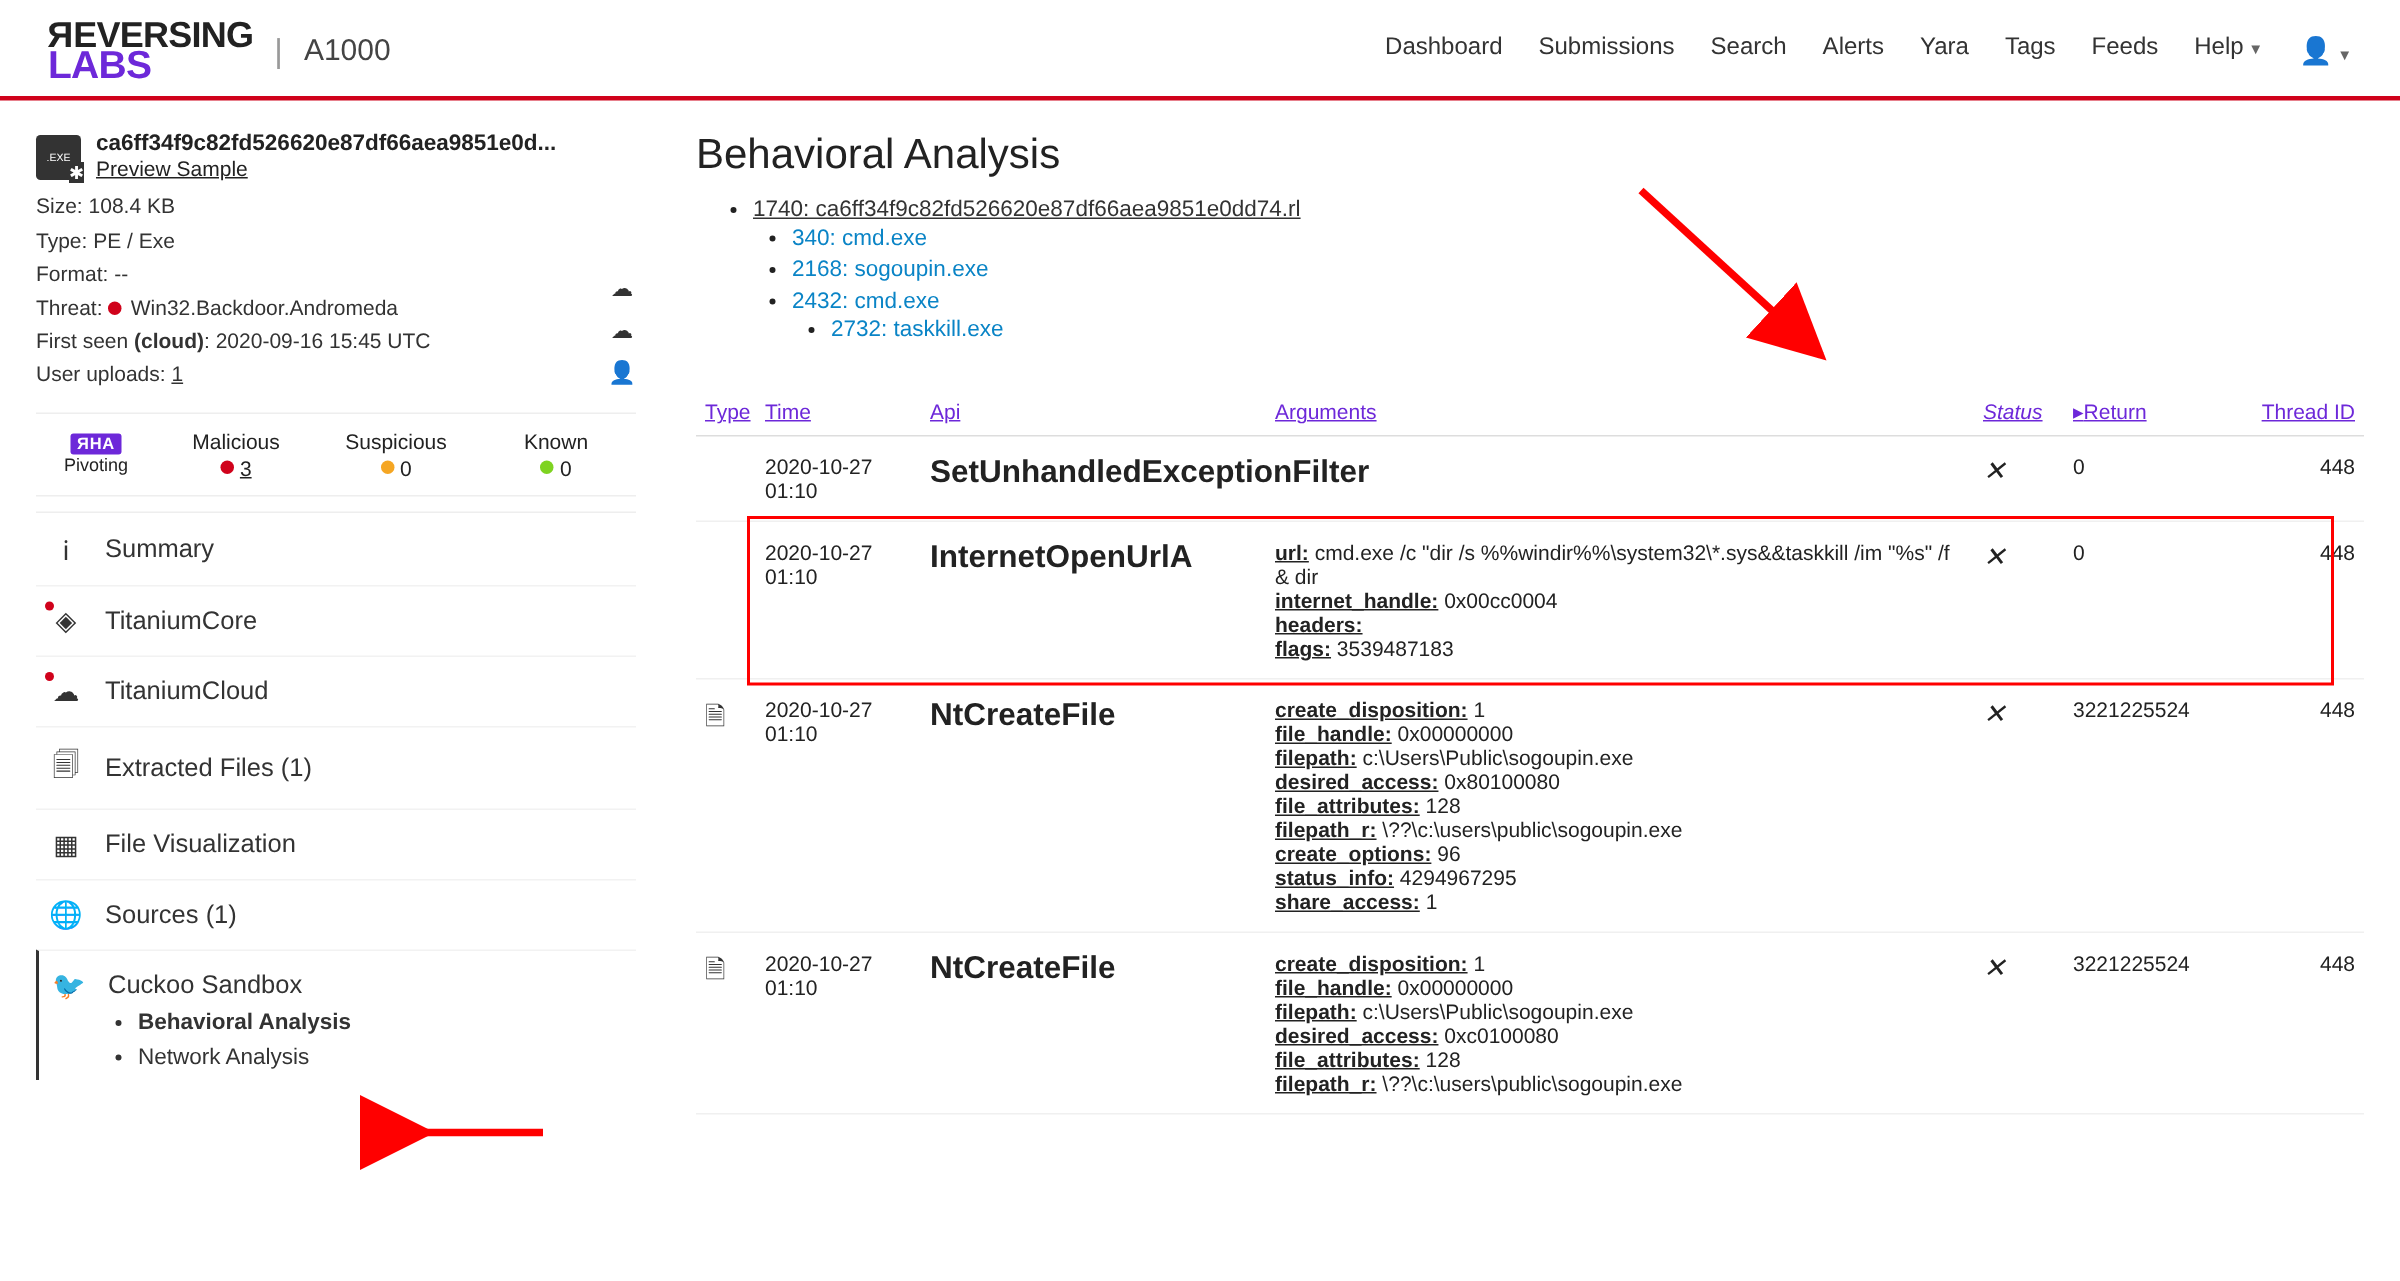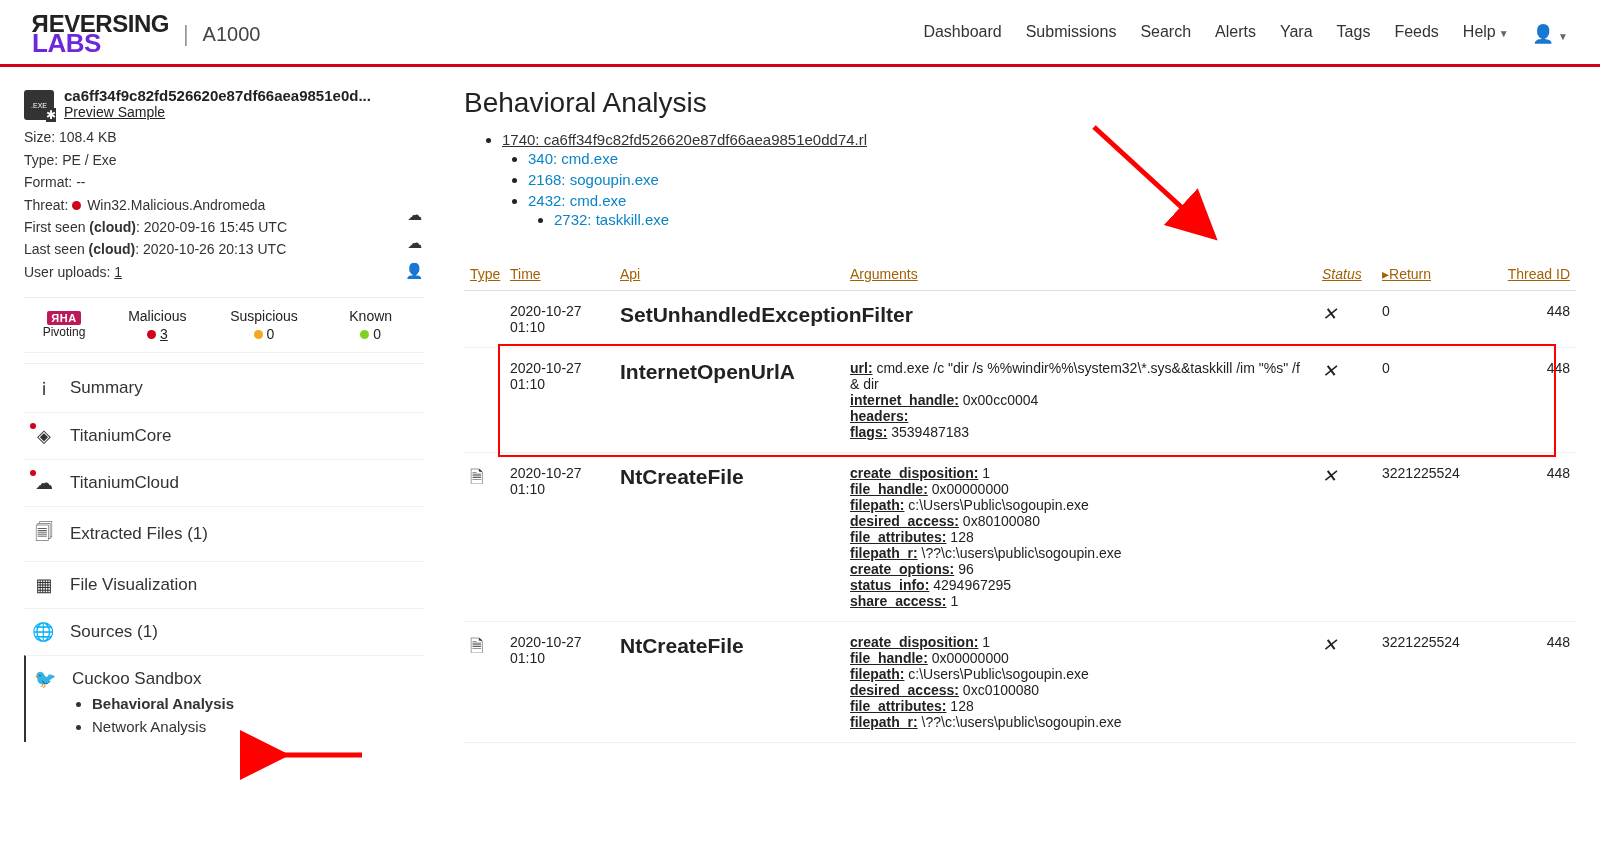--- a/index.html
+++ b/index.html
@@ -30,21 +30,21 @@
   .preview-link { font-size: 14px; text-decoration: underline; }
 
   .meta { font-size: 14px; color: #333; line-height: 1.6; margin-bottom: 14px; position:relative;}
   .meta .dot-red { display:inline-block; width:9px; height:9px; border-radius:50%; background:#d0021b; vertical-align:middle; margin-right:2px;}
   .meta .und { text-decoration: underline; }
   .meta .bold { font-weight: 600;}
   .meta-icons { position: absolute; right: 0; bottom: 0; display:flex; flex-direction:column; gap:4px; align-items:center; font-size:15px; color:#333;}
 
   .stats { display: flex; align-items: center; gap: 0; border-top: 1px solid #eee; border-bottom: 1px solid #eee; padding: 10px 0; margin-bottom: 10px;}
   .stats .pivot { display:flex; flex-direction:column; align-items:center; width:80px; font-size:12px;}
-  .stats .pivot-badge { background:#be185d; color:#fff; font-weight:700; font-size:11px; padding:1px 4px; border-radius:2px; letter-spacing:0.5px;}
+  .stats .pivot-badge { background:#6d28d9; color:#fff; font-weight:700; font-size:11px; padding:1px 4px; border-radius:2px; letter-spacing:0.5px;}
   .stat { display:flex; flex-direction:column; align-items:center; flex:1; font-size:14px;}
   .stat .val { display:flex; align-items:center; gap:4px; margin-top:2px;}
   .stat .dot { width:9px; height:9px; border-radius:50%; display:inline-block;}
   .dot.red{background:#d0021b;} .dot.orange{background:#f5a623;} .dot.green{background:#7ed321;}
   .stat .num { font-size:14px;}
   .stat .und { text-decoration: underline; }
 
   .side-nav { list-style:none; }
   .side-nav > li { display:flex; align-items:center; gap:14px; padding: 12px 8px; font-size: 17px; color:#333; cursor:pointer; border-top:1px solid #f2f2f2; position:relative;}
   .side-nav > li:first-child { border-top:1px solid #eee;}
@@ -57,21 +57,21 @@
   .side-nav > li.has-sub .row { display:flex; align-items:center; gap:14px;}
 
   h1.page-title { font-size: 28px; font-weight: 400; color:#222; margin-bottom: 10px;}
   .tree { font-size: 15px; margin-left: 12px; margin-bottom: 24px;}
   .tree ul { list-style: disc; margin-left: 26px; }
   .tree li { padding: 2px 0;}
   .tree .root { color:#333; text-decoration: underline; }
   .tree .child { color:#0a84c6; cursor:pointer;}
 
   table.api { width: 100%; border-collapse: collapse; font-size: 14px; table-layout: fixed;}
-  table.api th { text-align: left; font-weight: 400; padding: 8px 6px; border-bottom: 1px solid #ddd; text-decoration: underline; color:#a16207; vertical-align:bottom;}
+  table.api th { text-align: left; font-weight: 400; padding: 8px 6px; border-bottom: 1px solid #ddd; text-decoration: underline; color:#6d28d9; vertical-align:bottom;}
   table.api td { padding: 12px 6px; vertical-align: top; border-bottom: 1px solid #f0f0f0;}
   table.api .col-type{width:40px;} .col-time{width:110px;} .col-api{width:230px;} .col-args{width:auto;} .col-status{width:60px; text-align:center;font-style:italic;} .col-return{width:120px;} .col-thread{width:80px; text-align:right;}
   table.api th.col-status, table.api td.col-status{text-align:left;}
   table.api th.col-thread{text-align:right;}
   .api-name { font-weight: 700; font-size: 21px;}
   .args .k { font-weight: 700; text-decoration: underline; }
   .status-x { font-size: 18px; font-weight:400;}
   .highlight-box { position:absolute; border: 2.5px solid #ff0000; pointer-events:none; }
   .type-icon { color:#333; font-size:17px;}
 
@@ -111,23 +111,22 @@
       <div class="file-icon">.EXE</div>
       <div>
         <div class="sample-hash">ca6ff34f9c82fd526620e87df66aea9851e0d...</div>
         <a class="preview-link">Preview Sample</a>
       </div>
     </div>
     <div class="meta">
       <div><span>Size:</span> <span>108.4 KB</span></div>
       <div><span>Type:</span> <span>PE / Exe</span></div>
       <div><span>Format:</span> <span>--</span></div>
-      <div><span>Threat:</span> <span class="dot-red"></span> <span>Win32.Malicious.Andromeda</span></div>
+      <div><span>Threat:</span> <span class="dot-red"></span> <span>Win32.Backdoor.Andromeda</span></div>
       <div><span>First seen </span><span class="bold">(cloud)</span><span>: 2020-09-16 15:45 UTC</span></div>
-      <div><span>Last seen </span><span class="bold">(cloud)</span><span>: 2020-10-26 20:13 UTC</span></div>
       <div><span>User uploads: </span><span class="und">1</span></div>
       <div class="meta-icons">
         <span>☁</span>
         <span>☁</span>
         <span>👤</span>
       </div>
     </div>
 
     <div class="stats">
       <div class="pivot">

